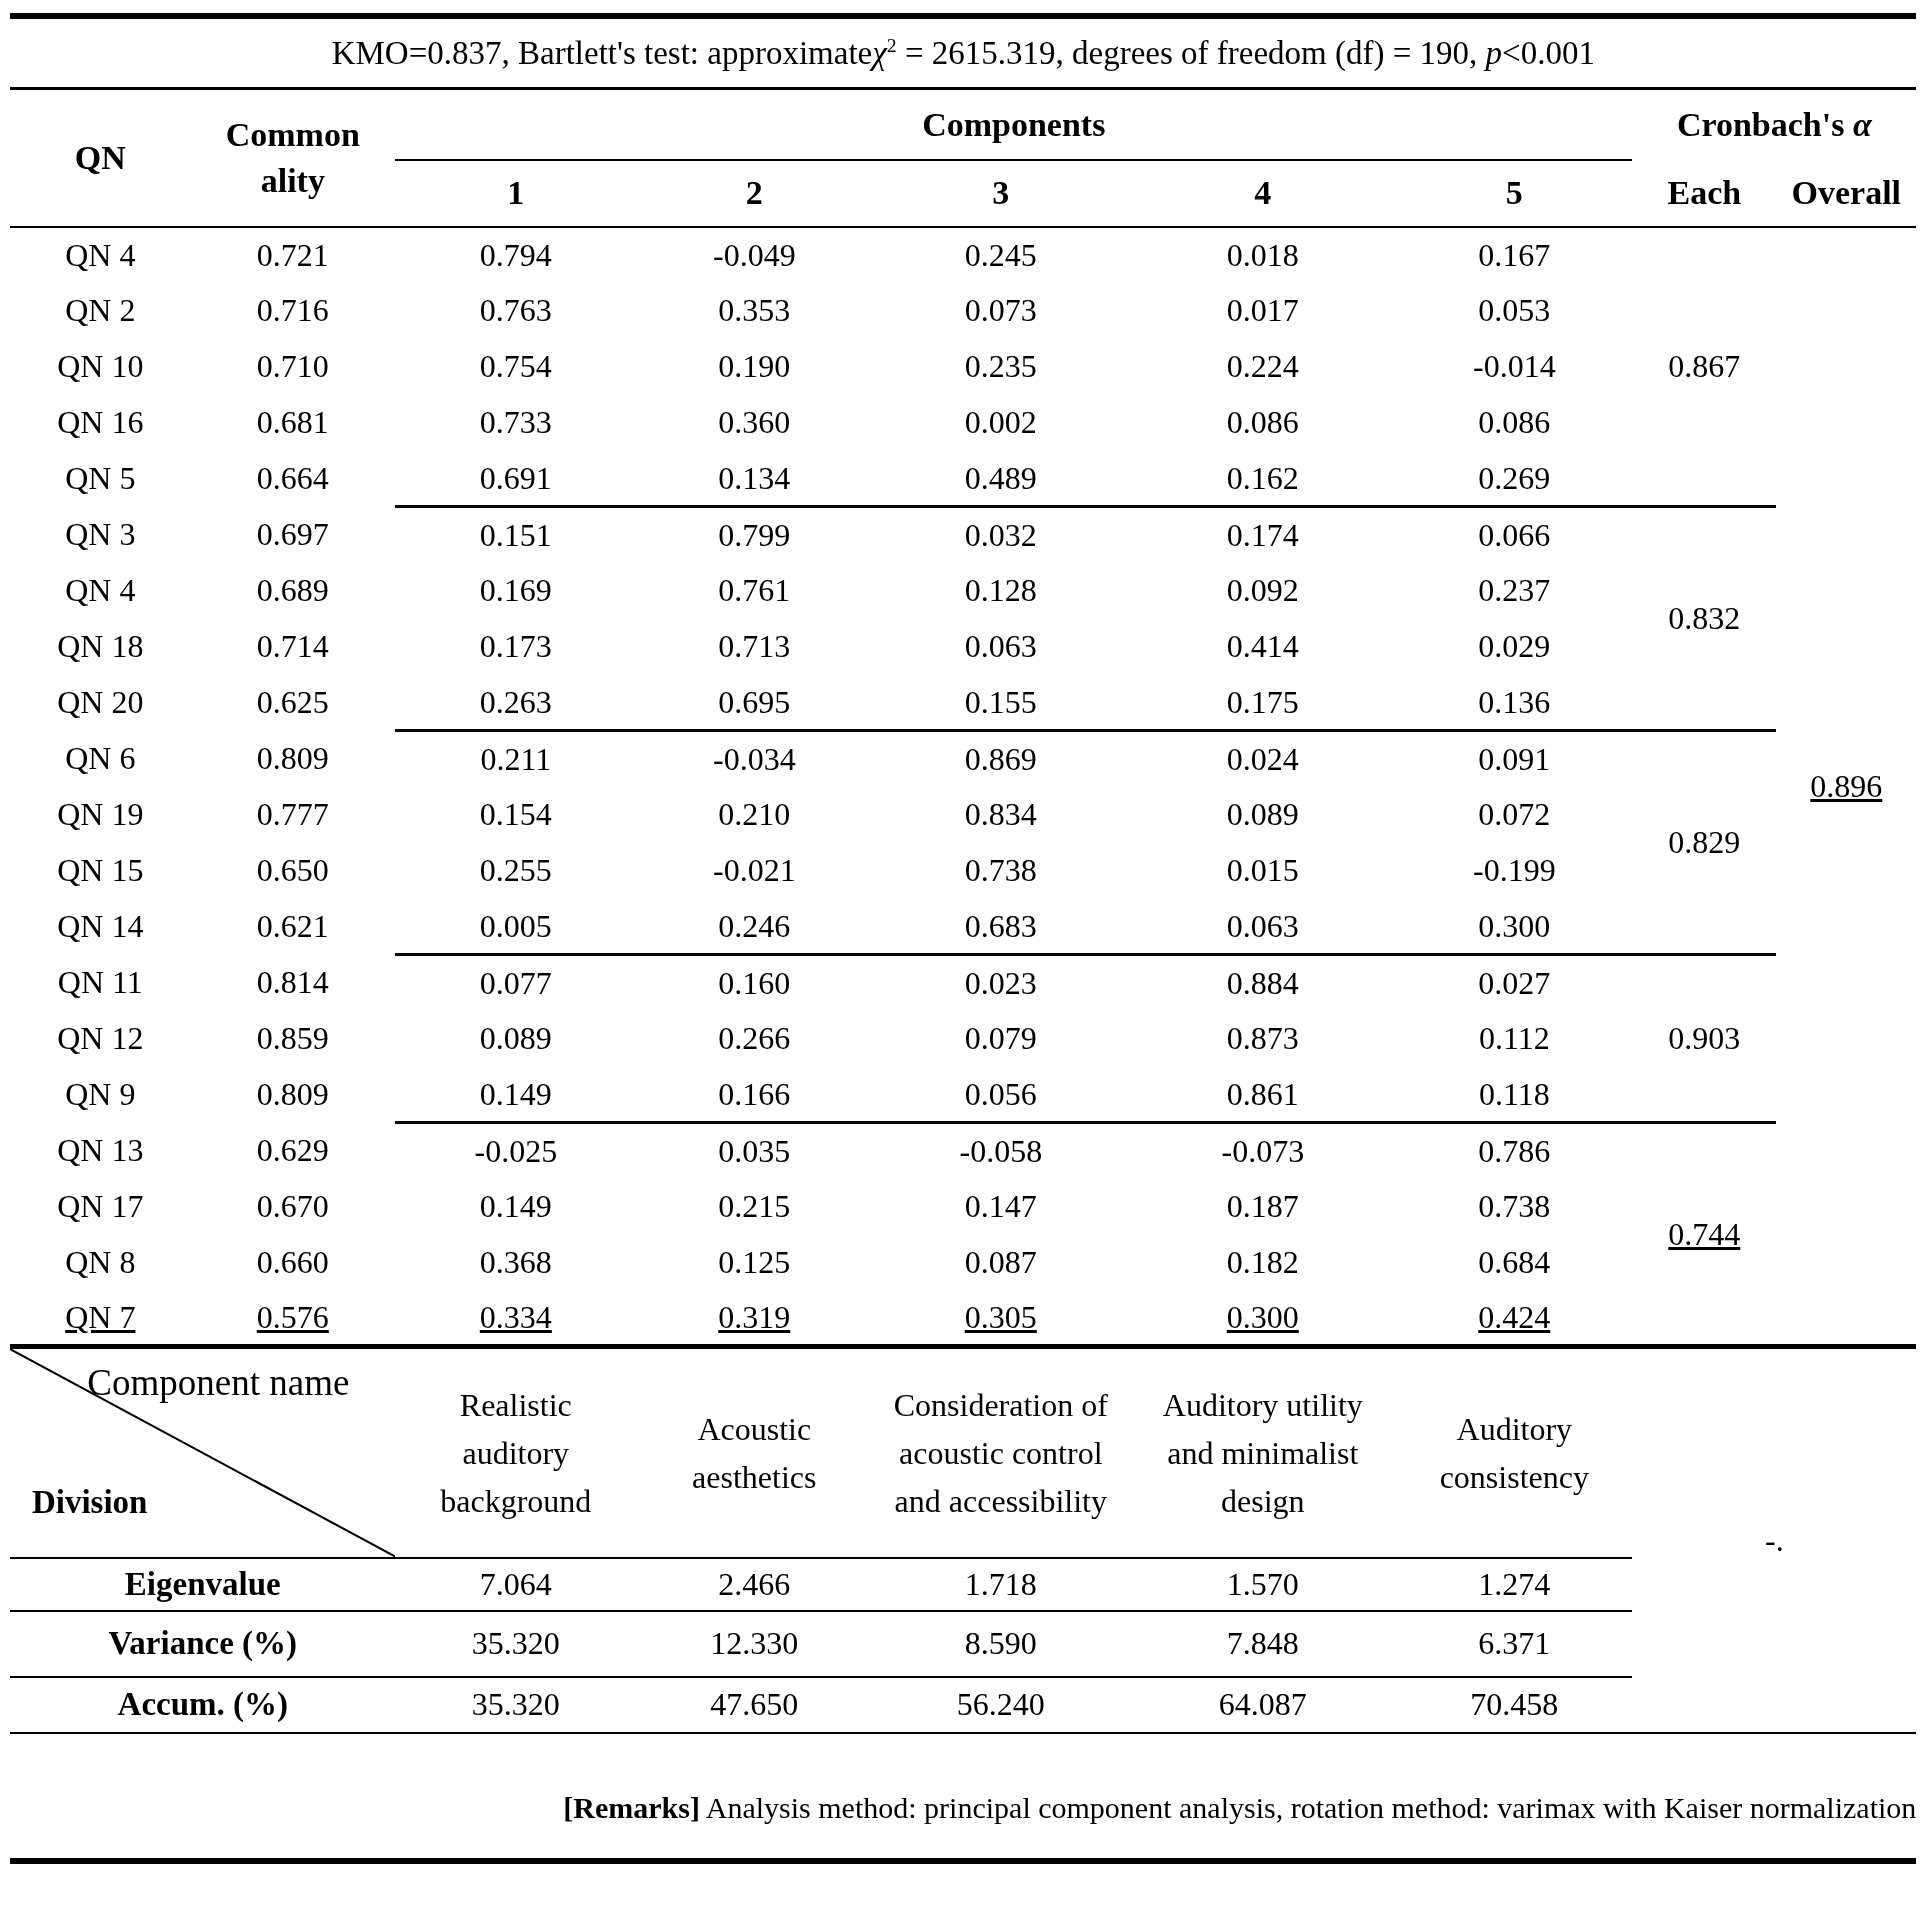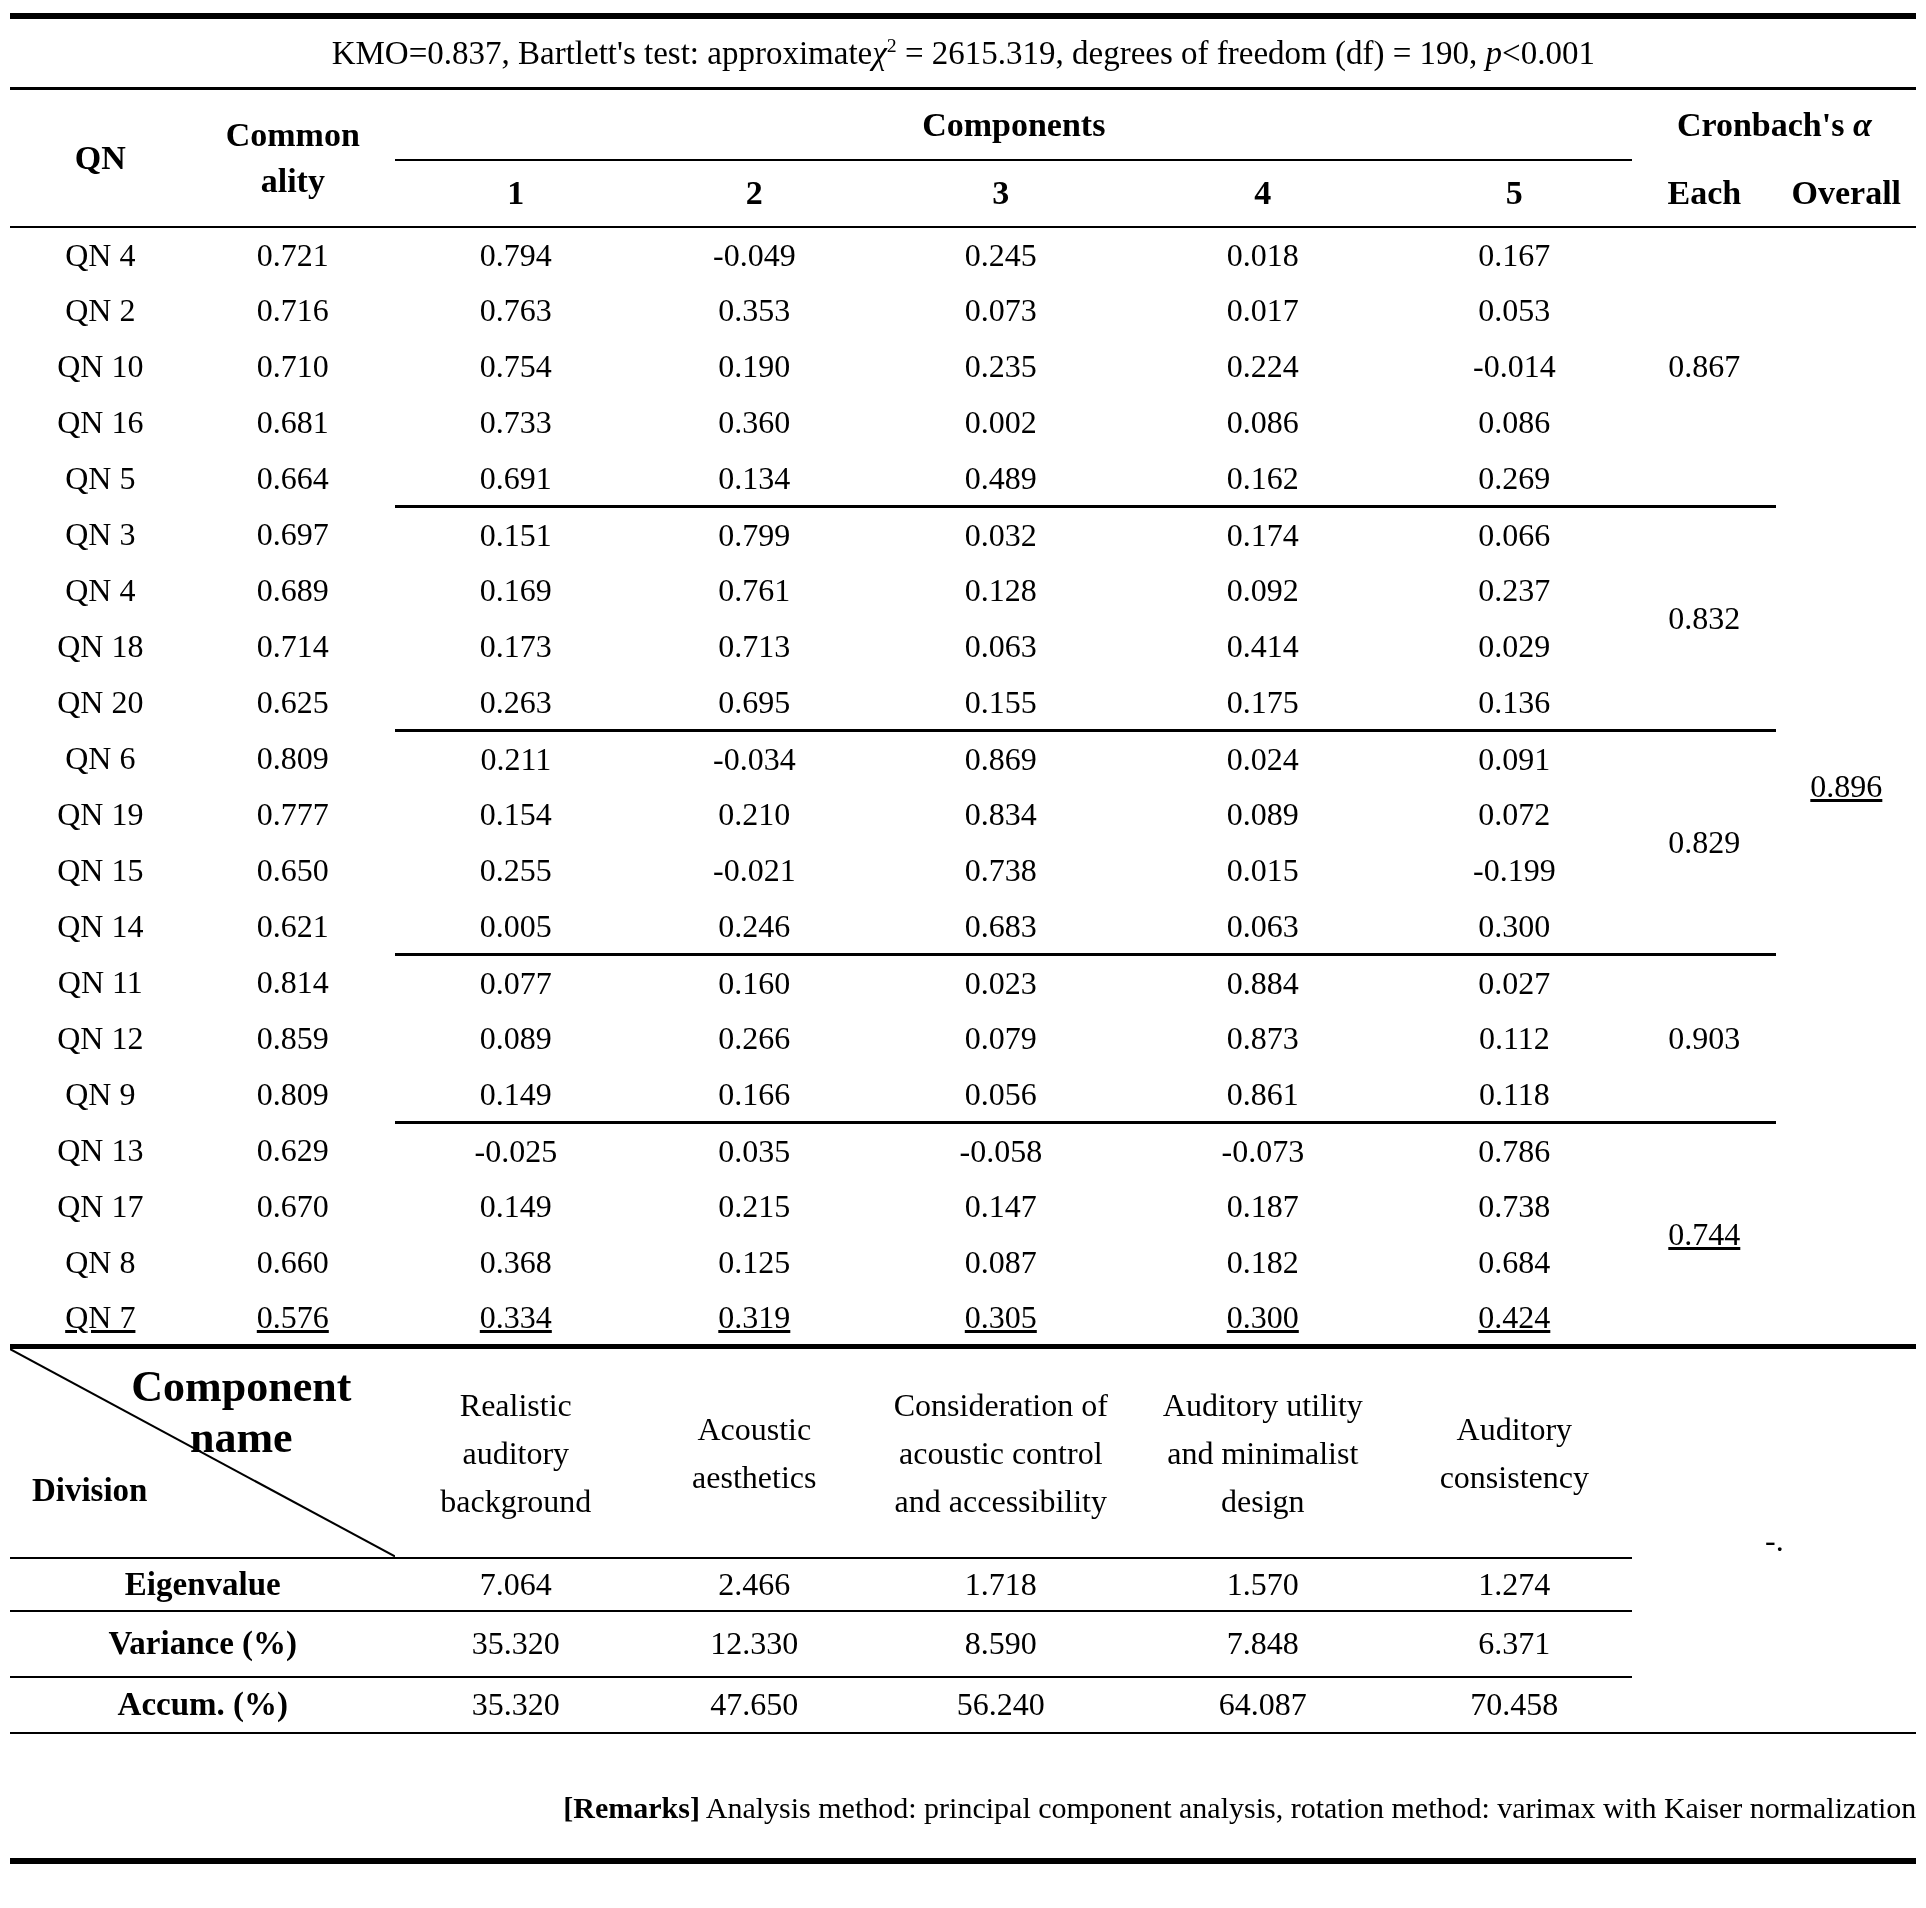--- a/index.html
+++ b/index.html
@@ -32,22 +32,22 @@
   tr.h2 th{font-size:34px;font-weight:bold;border-bottom:2.6px solid #000;}
   th.qnh,th.commh{font-size:34px;font-weight:bold;border-bottom:2.6px solid #000;}
   .commwrap{width:136px;margin:0 auto;word-break:break-all;line-height:1.35;}
   tr.d{height:56px;}
   td.gb{border-bottom:3.1px solid #000;}
   td.thick{border-bottom:5.6px solid #000;text-decoration:underline;}
   tr.compnames{height:211px;}
   td.cname{border-bottom:2.6px solid #000;font-size:32px;padding:0 13.3px;line-height:1.5;}
   td.diagcell{border-bottom:2.6px solid #000;position:relative;}
   td.diagcell svg{position:absolute;left:0;top:0;width:100%;height:100%;}
-  .diaglabel-top{position:absolute;top:11.3px;left:77px;font-size:44px;font-weight:bold;}
-  .diaglabel-bottom{position:absolute;top:123px;left:21.6px;font-size:33px;font-weight:bold;}
+  .diaglabel-top{position:absolute;top:11.3px;left:77px;font-size:37px;font-weight:normal;}
+  .diaglabel-bottom{position:absolute;top:135px;left:21.6px;font-size:33px;font-weight:bold;}
   td.cronmerge{border-bottom:2.6px solid #000;font-size:32px;}
   tr.eigen{height:53px;}
   tr.variance{height:66px;}
   tr.accum{height:56px;}
   td.blabel{font-weight:bold;font-size:33px;}
   tr.eigen td.bl,tr.variance td.bl,tr.accum td.bl{border-bottom:2.6px solid #000;}
   tr.remarks td{border:none;text-align:right;padding:57px 0 33px 63px;font-size:30px;}
   .b{font-weight:bold;}
   .it{font-style:italic;}
   sup{font-size:60%;}

